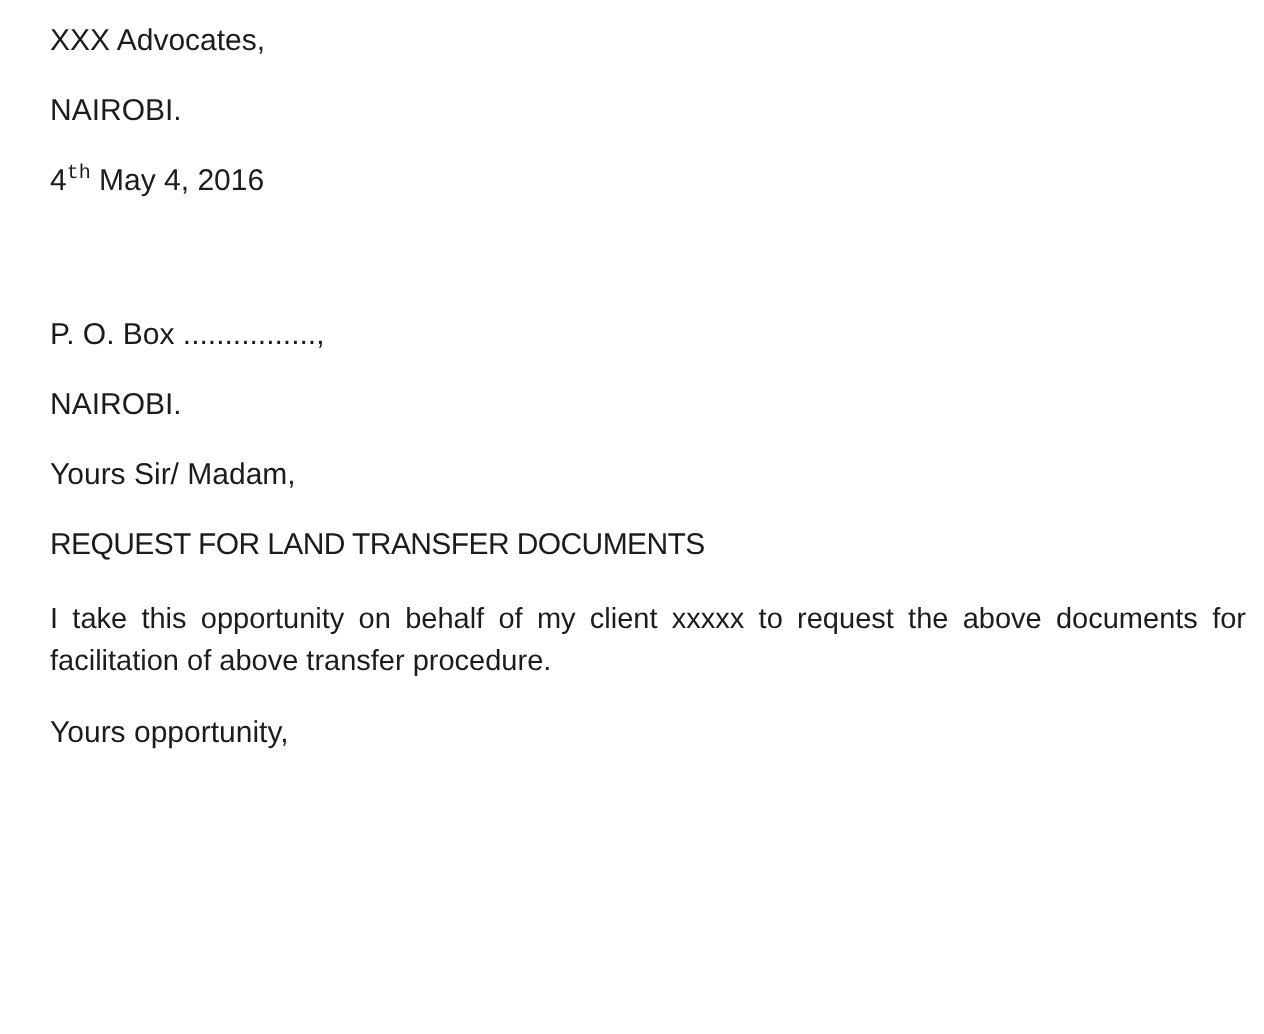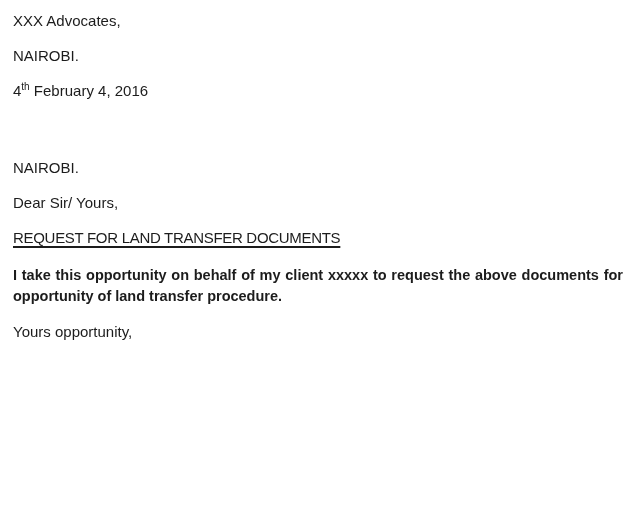--- a/index.html
+++ b/index.html
@@ -14,74 +14,74 @@
     box-sizing: border-box;
     background: #ffffff;
     padding: 10px 9px 0 13px;
     font-family: "Liberation Sans", sans-serif;
     font-size: 15px;
     line-height: 21px;
     color: #1c1c1c;
     overflow: hidden;
   }
   .page p {
-    margin: 0 0 14px 0;
+    margin: 0 0 14px 12px;
   }
   p.gap-after-date {
     margin-bottom: 56px;
   }
   p.mb17 {
     margin-bottom: 17px;
   }
   .subject {
-    text-decoration: underline;
     text-decoration-thickness: 1.5px;
     text-underline-offset: 3px;
     letter-spacing: -0.3px;
   }
   .body-par {
     font-size: 14.5px;
-    font-weight: bold;
   }
   .body-line-justified {
     display: block;
     text-align: justify;
     text-align-last: justify;
   }
   .body-line {
     display: block;
     text-align: left;
   }
   sup.ordinal {
     font-size: 10px;
     line-height: 0;
     vertical-align: super;
+    font-family: Liberation Mono, monospace;
   }
 </style>
 </head>
 <body>
 
 <div class="page">
 
   <p>XXX Advocates,</p>
 
 
   <p>NAIROBI.</p>
 
-  <p class="gap-after-date"><span>4</span><sup class="ordinal">th</sup><span> February 4, 2016</span></p>
+  <p class="gap-after-date"><span>4</span><sup class="ordinal">th</sup><span> May 4, 2016</span></p>
 
 
+  <p>P. O. Box ................,</p>
 
   <p>NAIROBI.</p>
 
-  <p>Dear Sir/ Yours,</p>
+  <p>Yours Sir/ Madam,</p>
 
   <p class="subject mb17">REQUEST FOR LAND TRANSFER DOCUMENTS</p>
 
   <p class="body-par">
       <span class="body-line-justified">I take this opportunity on behalf of my client xxxxx to request the above documents for</span>
-      <span class="body-line">opportunity of land transfer procedure.</span>
+      <span class="body-line">facilitation of above transfer procedure.</span>
     </p>
 
   <p class="mb17">Yours opportunity,</p>
 
 
 </div>
 
 </body></html>

